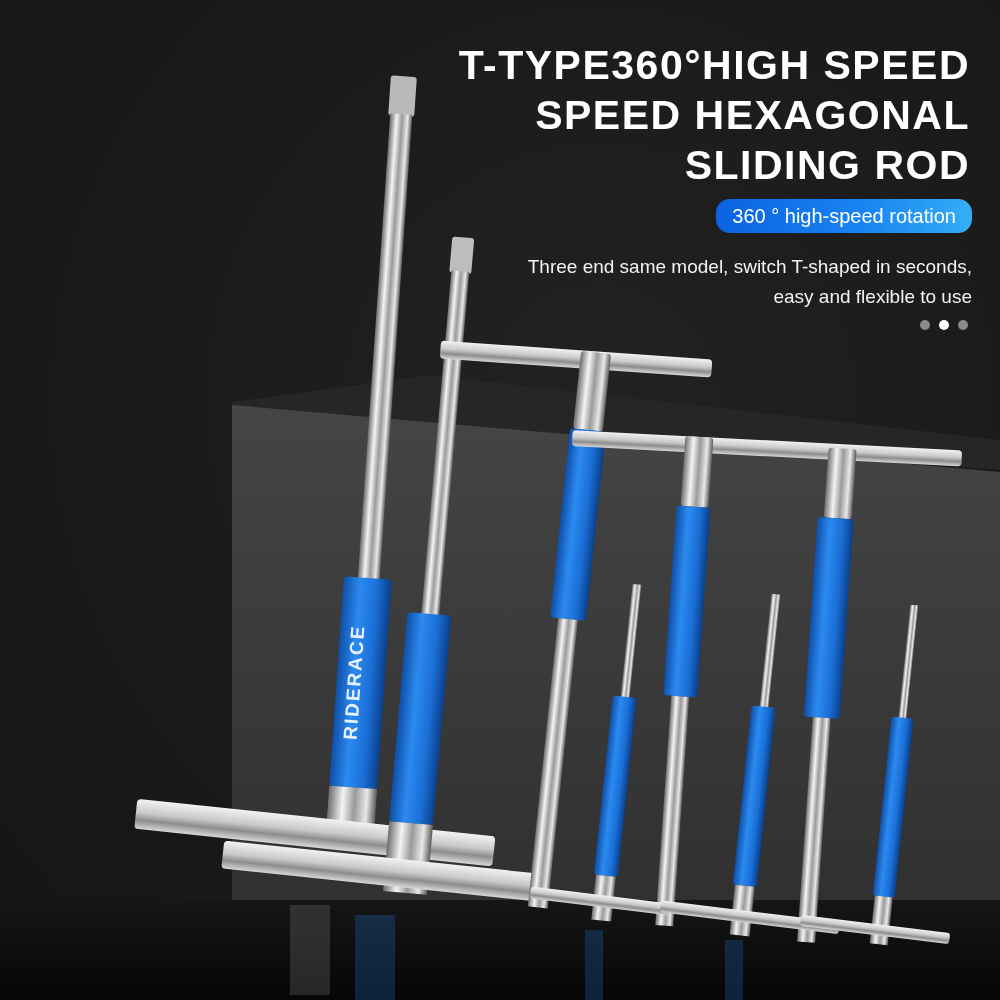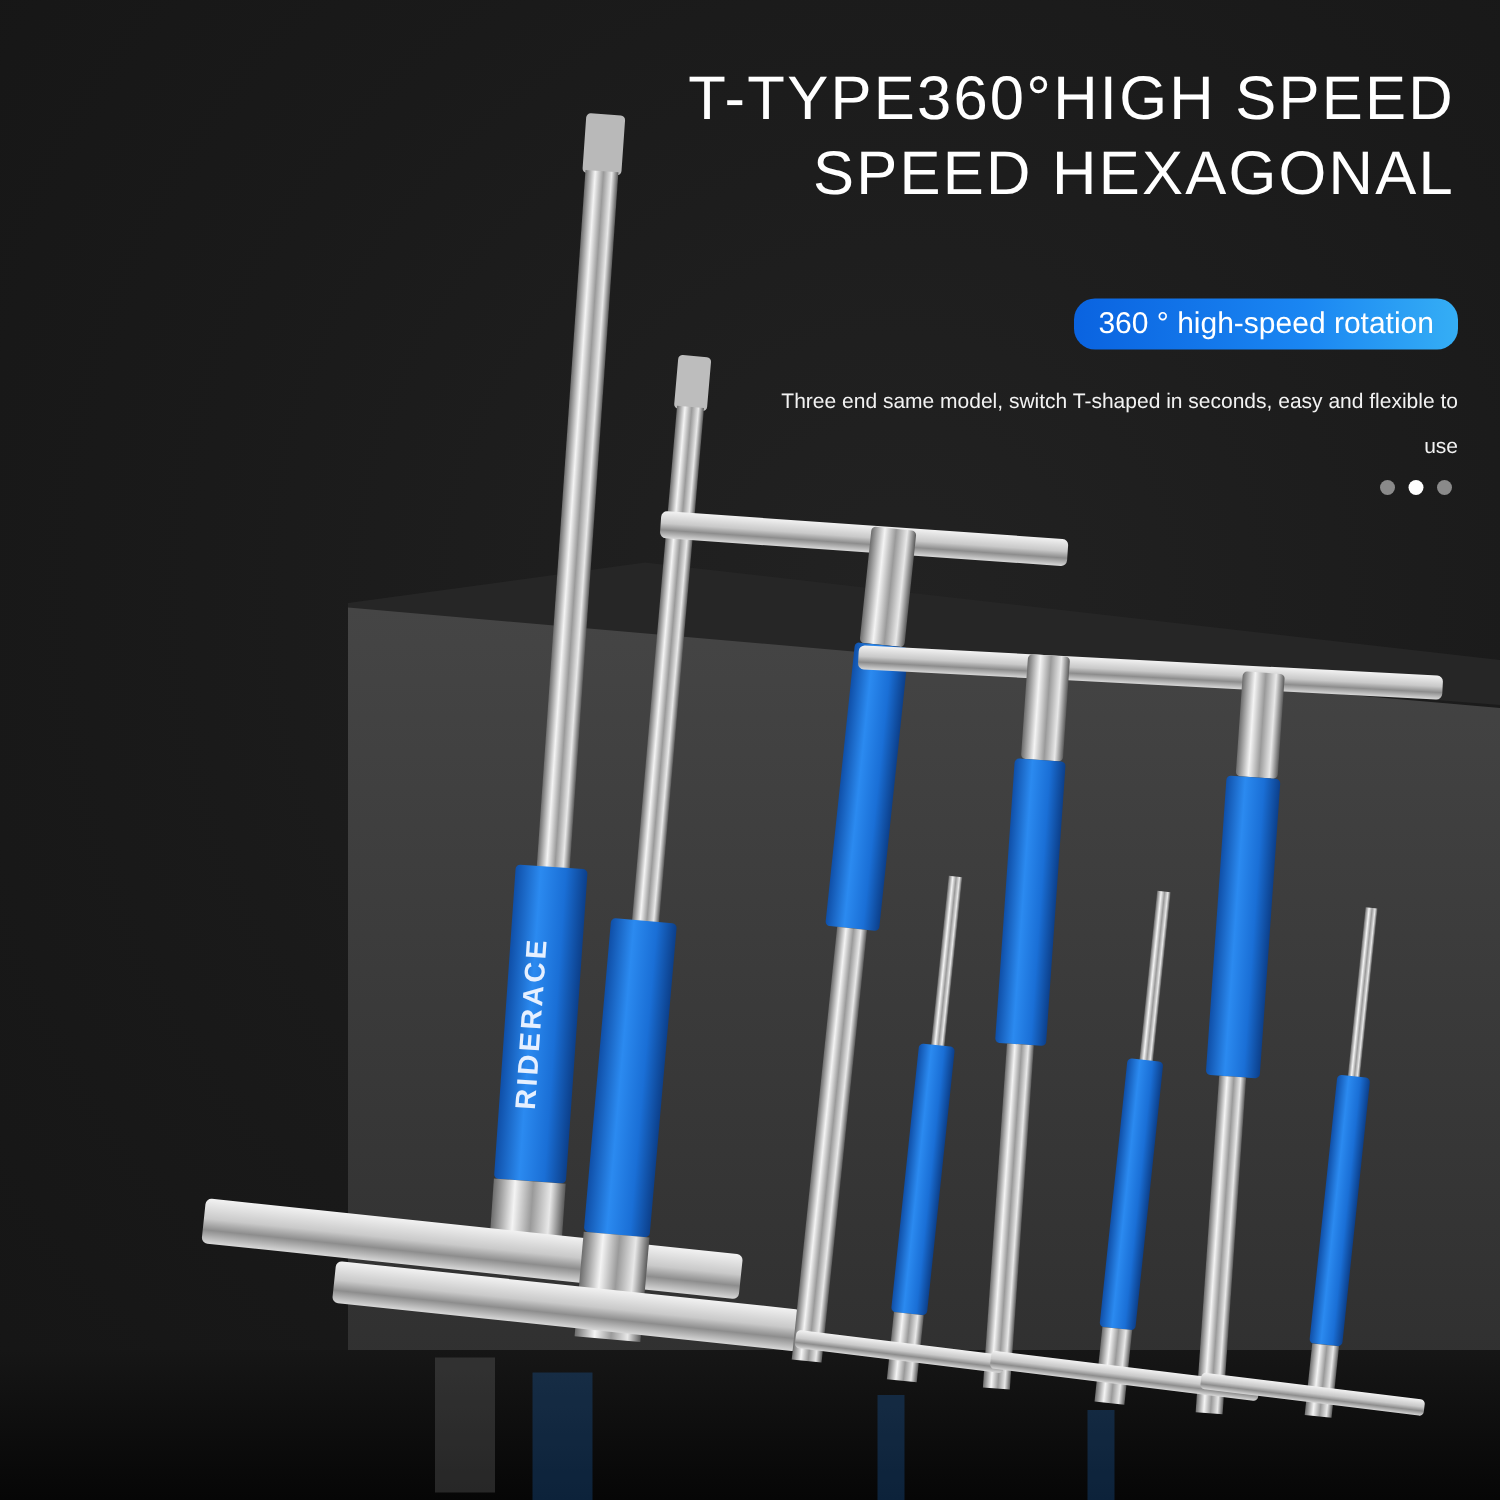--- a/index.html
+++ b/index.html
@@ -1,22 +1,22 @@
 <!DOCTYPE html>
 <html><head>
 <meta charset="utf-8">
 <style>
   html,body{margin:0;padding:0;}
   body{width:1000px;height:1000px;overflow:hidden;background:#1a1a1a;font-family:"Liberation Sans",sans-serif;}
   .stage{position:relative;width:1000px;height:1000px;background:radial-gradient(ellipse at 60% 40%,#222 0%,#1a1a1a 55%,#151515 100%);overflow:hidden;}
   .scene{position:absolute;left:0;top:0;width:1000px;height:1000px;}
-  .headline{position:absolute;right:30px;top:40px;text-align:right;color:#fff;font-weight:400;font-size:41px;line-height:50px;letter-spacing:1.5px;margin:0;}
+  .headline{position:absolute;right:30px;top:40px;text-align:right;color:#fff;font-weight:700;font-size:41px;line-height:50px;letter-spacing:1.5px;margin:0;}
   .headline span{display:block;}
   .badge{position:absolute;right:28px;top:199px;height:34px;padding:0 16px;border-radius:14px;background:linear-gradient(90deg,#0a63e0 0%,#1a86f2 60%,#35aef5 100%);color:#fff;font-size:20px;line-height:34px;white-space:nowrap;}
-  .desc{position:absolute;right:28px;top:252px;width:460px;text-align:right;color:#f2f2f2;font-size:14px;line-height:30px;margin:0;}
+  .desc{position:absolute;right:28px;top:252px;width:460px;text-align:right;color:#f2f2f2;font-size:19px;line-height:30px;margin:0;}
   .dots{position:absolute;right:32px;top:320px;display:flex;gap:9px;}
   .dot{width:10px;height:10px;border-radius:50%;background:#8a8a8a;}
   .dot.active{background:#fff;}
 </style>
 </head>
 <body>
 
 <div class="stage">
 
   <svg class="scene" viewBox="0 0 1000 1000" xmlns="http://www.w3.org/2000/svg">
@@ -117,20 +117,21 @@
       <rect x="290" y="905" width="40" height="90" fill="#888"></rect>
       <rect x="355" y="915" width="40" height="85" fill="#1f78d8"></rect>
       <rect x="585" y="930" width="18" height="70" fill="#1f78d8"></rect>
       <rect x="725" y="940" width="18" height="60" fill="#1f78d8"></rect>
     </g>
   </svg>
 
   <h1 class="headline">
     <span>T-TYPE360°HIGH SPEED</span>
     <span>SPEED HEXAGONAL</span>
+    <span>SLIDING ROD</span>
   </h1>
 
   <div class="badge">360 ° high-speed rotation</div>
 
   <p class="desc">Three end same model, switch T-shaped in seconds, easy and flexible to use</p>
 
   <div class="dots">
     <span class="dot"></span>
     <span class="dot active"></span>
     <span class="dot"></span>

